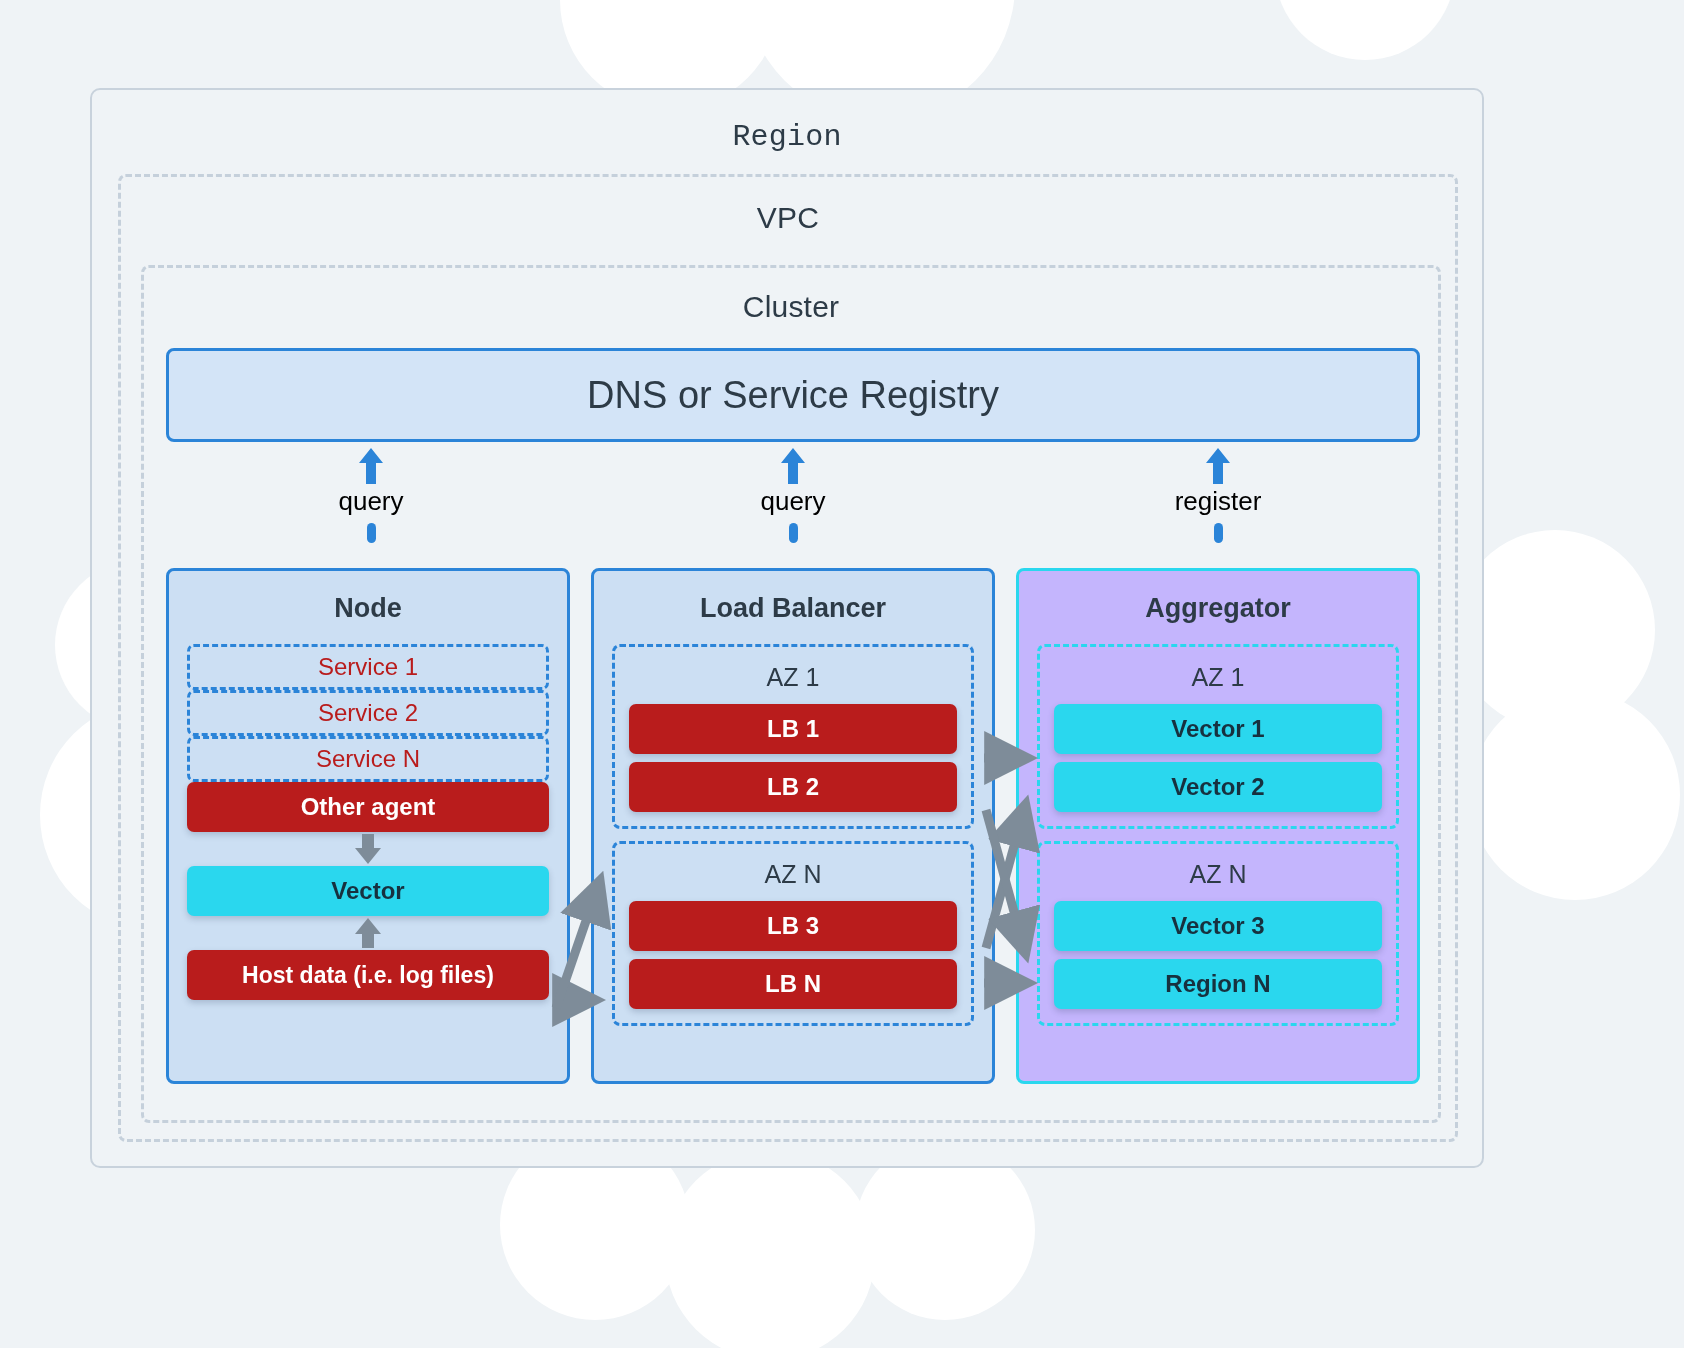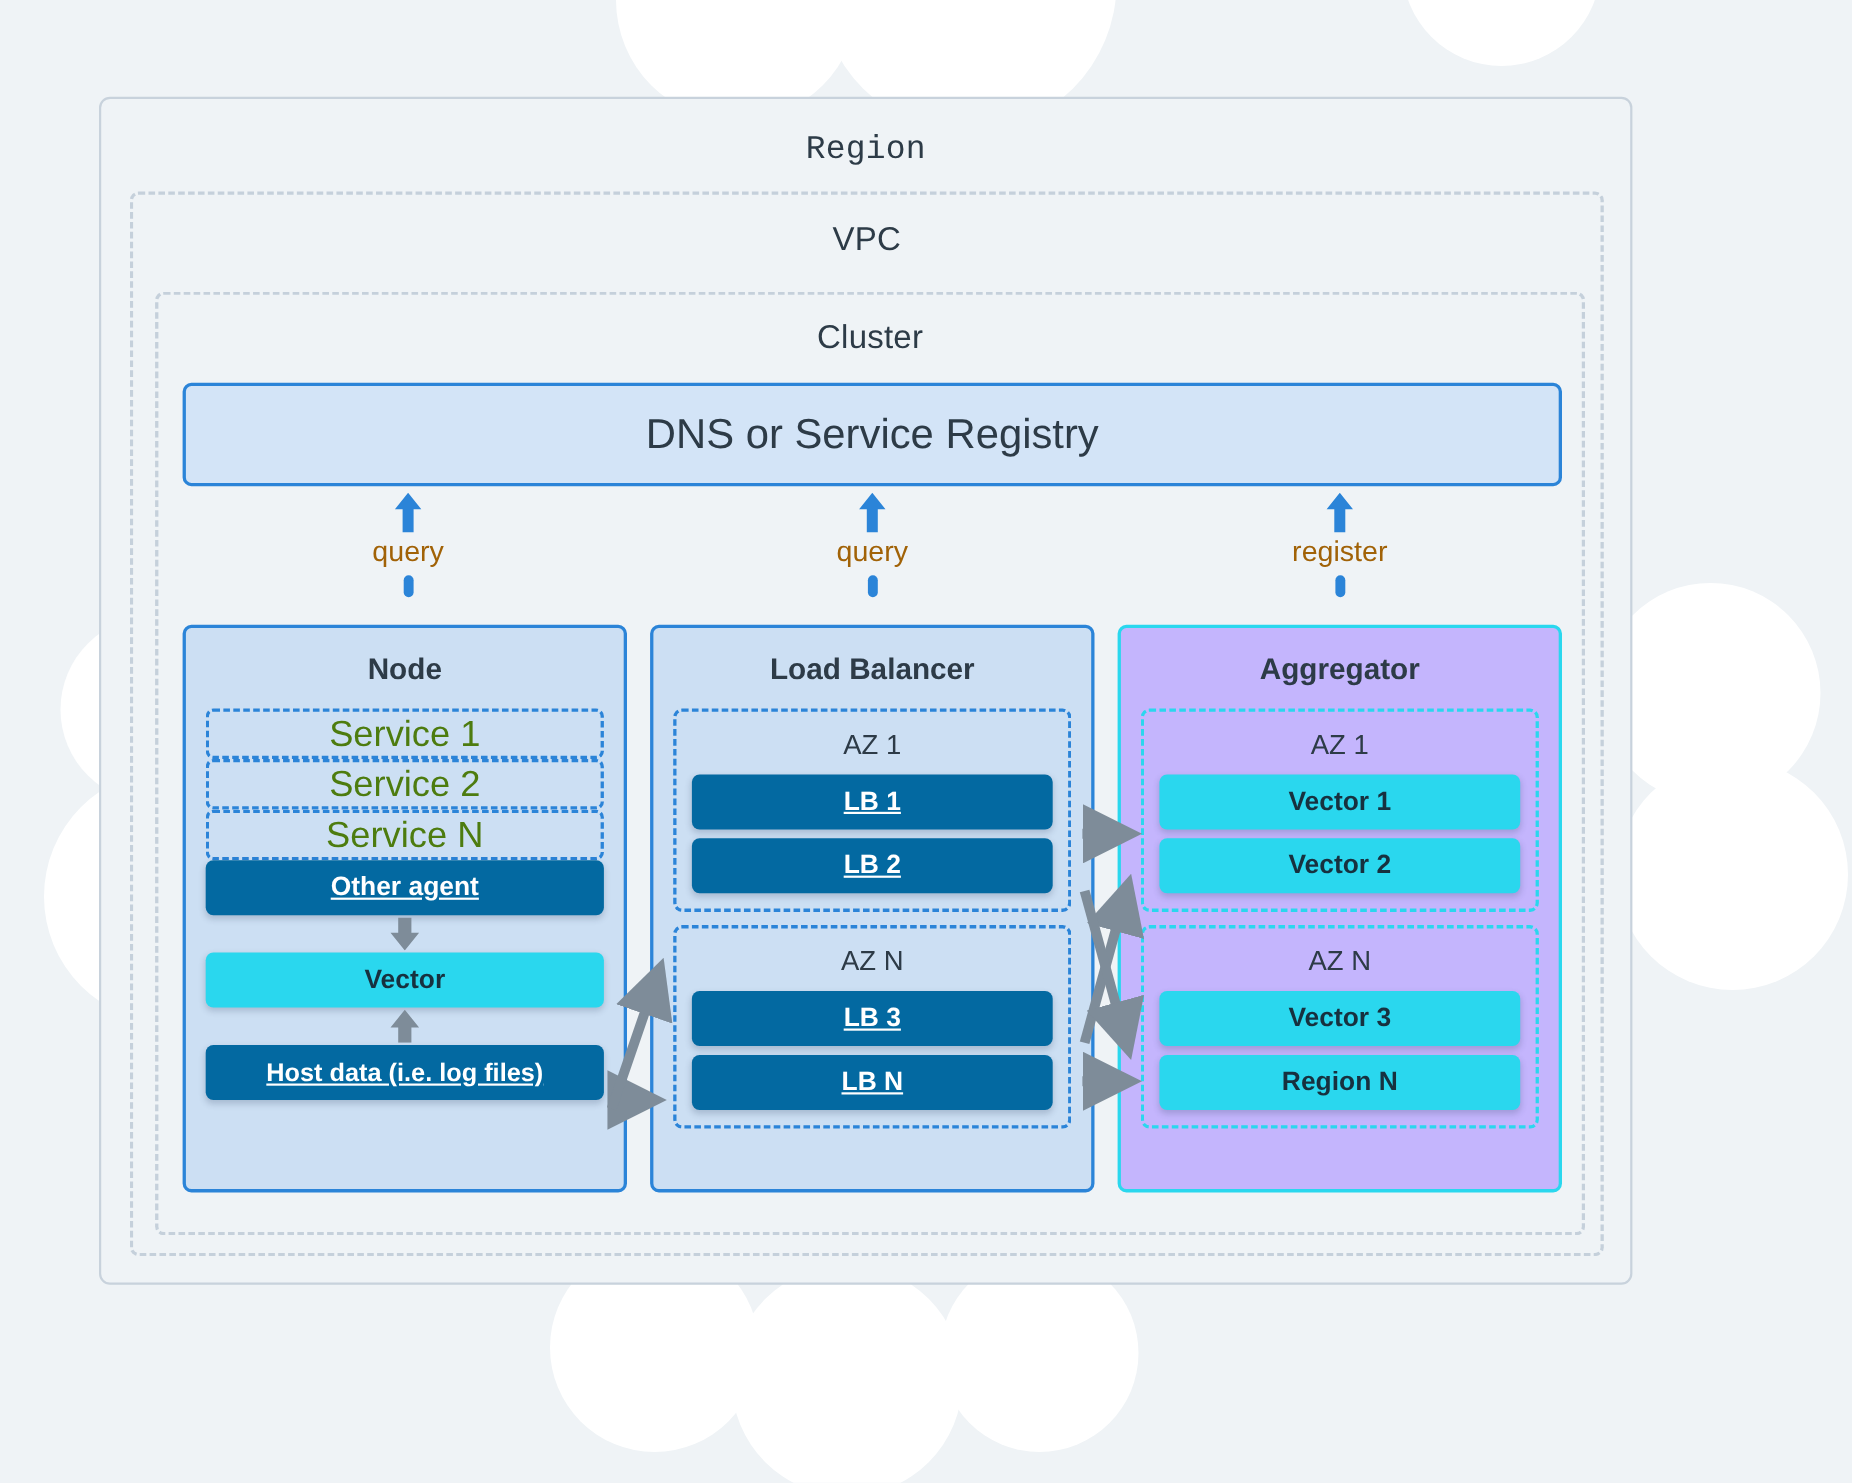--- a/index.html
+++ b/index.html
@@ -72,21 +72,21 @@
     position:absolute;
     width:170px;
     text-align:center;
     top:0;
   }
   .reg-arrow .arrow-up{
     width:100%;height:36px;position:relative;
   }
   .reg-arrow .arrow-up svg{display:block;margin:0 auto;}
   .reg-arrow .lbl{
-    font-size:26px;color:#a16207;margin-top:2px;
+    font-size:26px;color:#000000;margin-top:2px;
   }
   .reg-arrow .stub{
     width:9px;height:20px;background:#2b84d8;border-radius:5px;margin:6px auto 0;
   }
 
   
   .columns{
     position:absolute;
     left:22px;top:300px;
     width:1254px;height:516px;
@@ -118,32 +118,32 @@
   .dash-cyan{border:3px dashed #2ad7ee;}
   .az-label{text-align:center;font-size:25px;color:#2d3b47;margin:8px 0 12px;}
 
   
   .svc{
     border:3px dashed #2b84d8;
     border-radius:7px;
     box-sizing:border-box;
     height:46px;
     display:flex;align-items:center;justify-content:center;
-    font-size:33px;color:#4d7c0f;
+    font-size:24px;color:#b91c1c;
     margin-bottom:12px;
   }
 
   
   .pill{
     height:50px;border-radius:7px;box-sizing:border-box;
     display:flex;align-items:center;justify-content:center;
     font-size:24px;font-weight:bold;
     box-shadow:0 3px 6px rgba(40,60,90,.22);
   }
-  .pill-blue{background:#0369a1;color:#ffffff;text-decoration:underline;}
+  .pill-blue{background:#b91c1c;color:#ffffff;}
   .pill-cyan{background:#2ad7ee;color:#17313f;}
   .pill-sm{font-size:23px;}
 
   
   .v-arrow{height:34px;display:flex;align-items:center;justify-content:center;}
 
   
   .node-stack > *{margin-bottom:0;}
 
   

